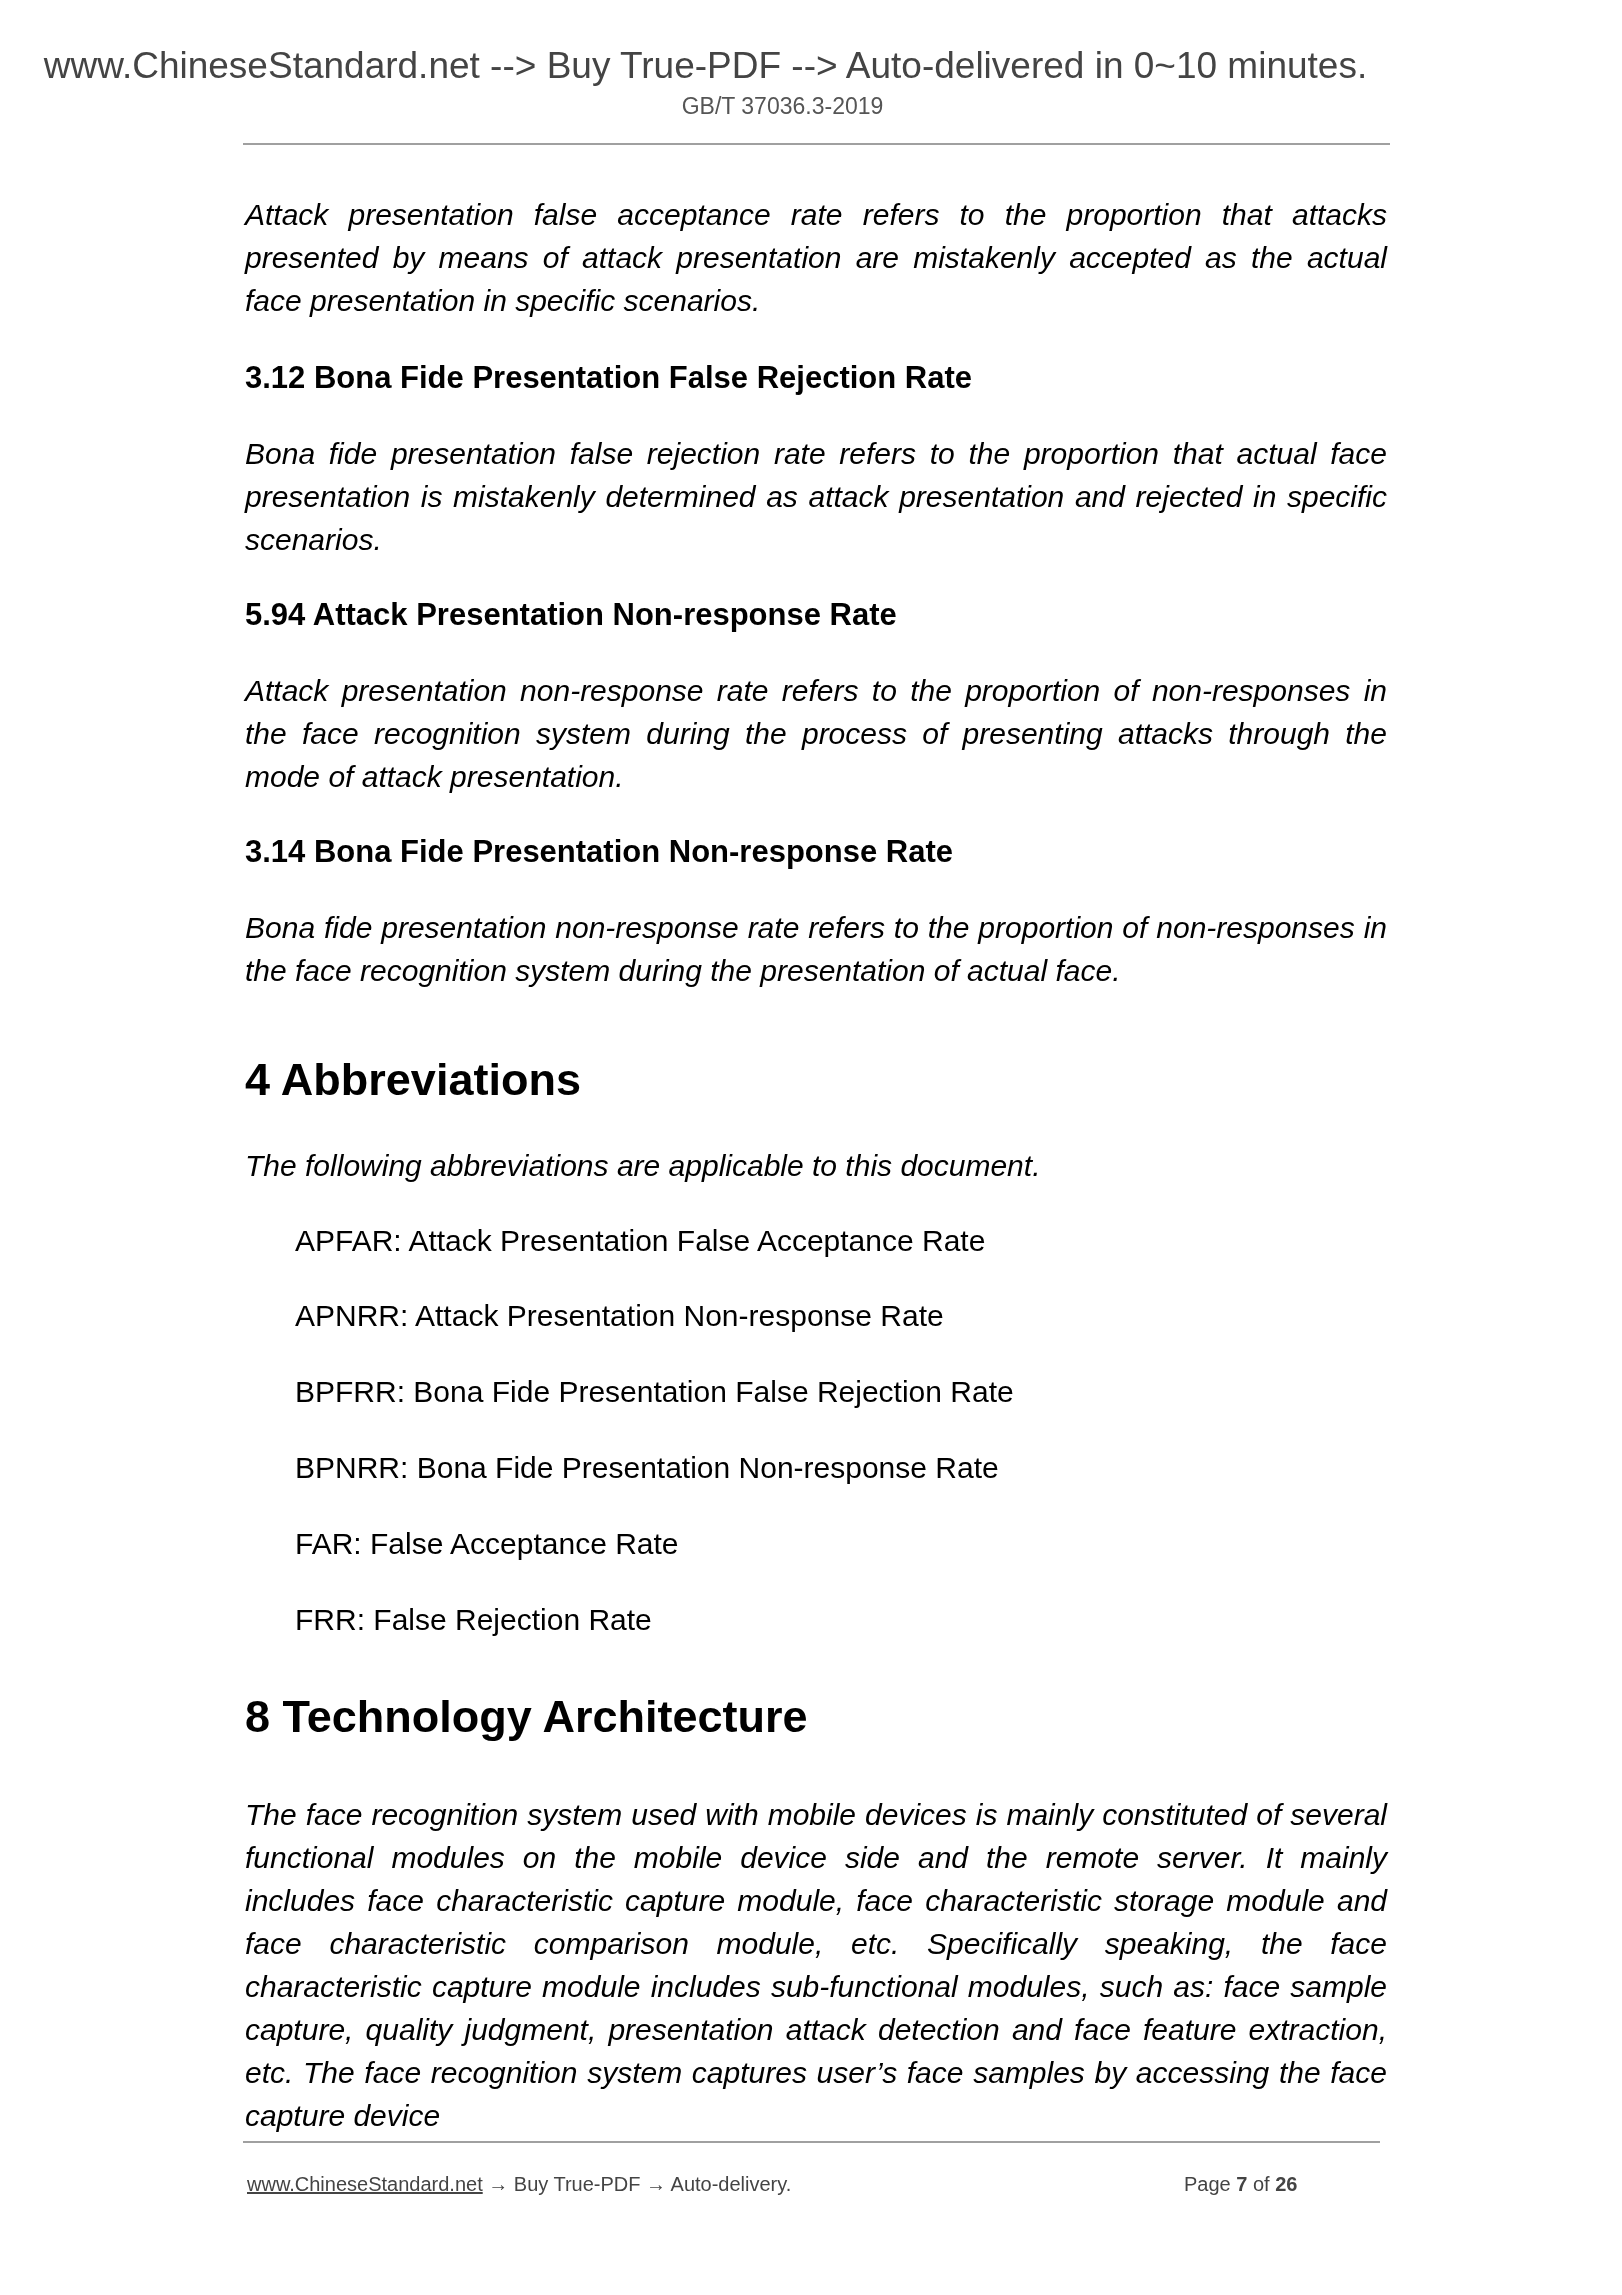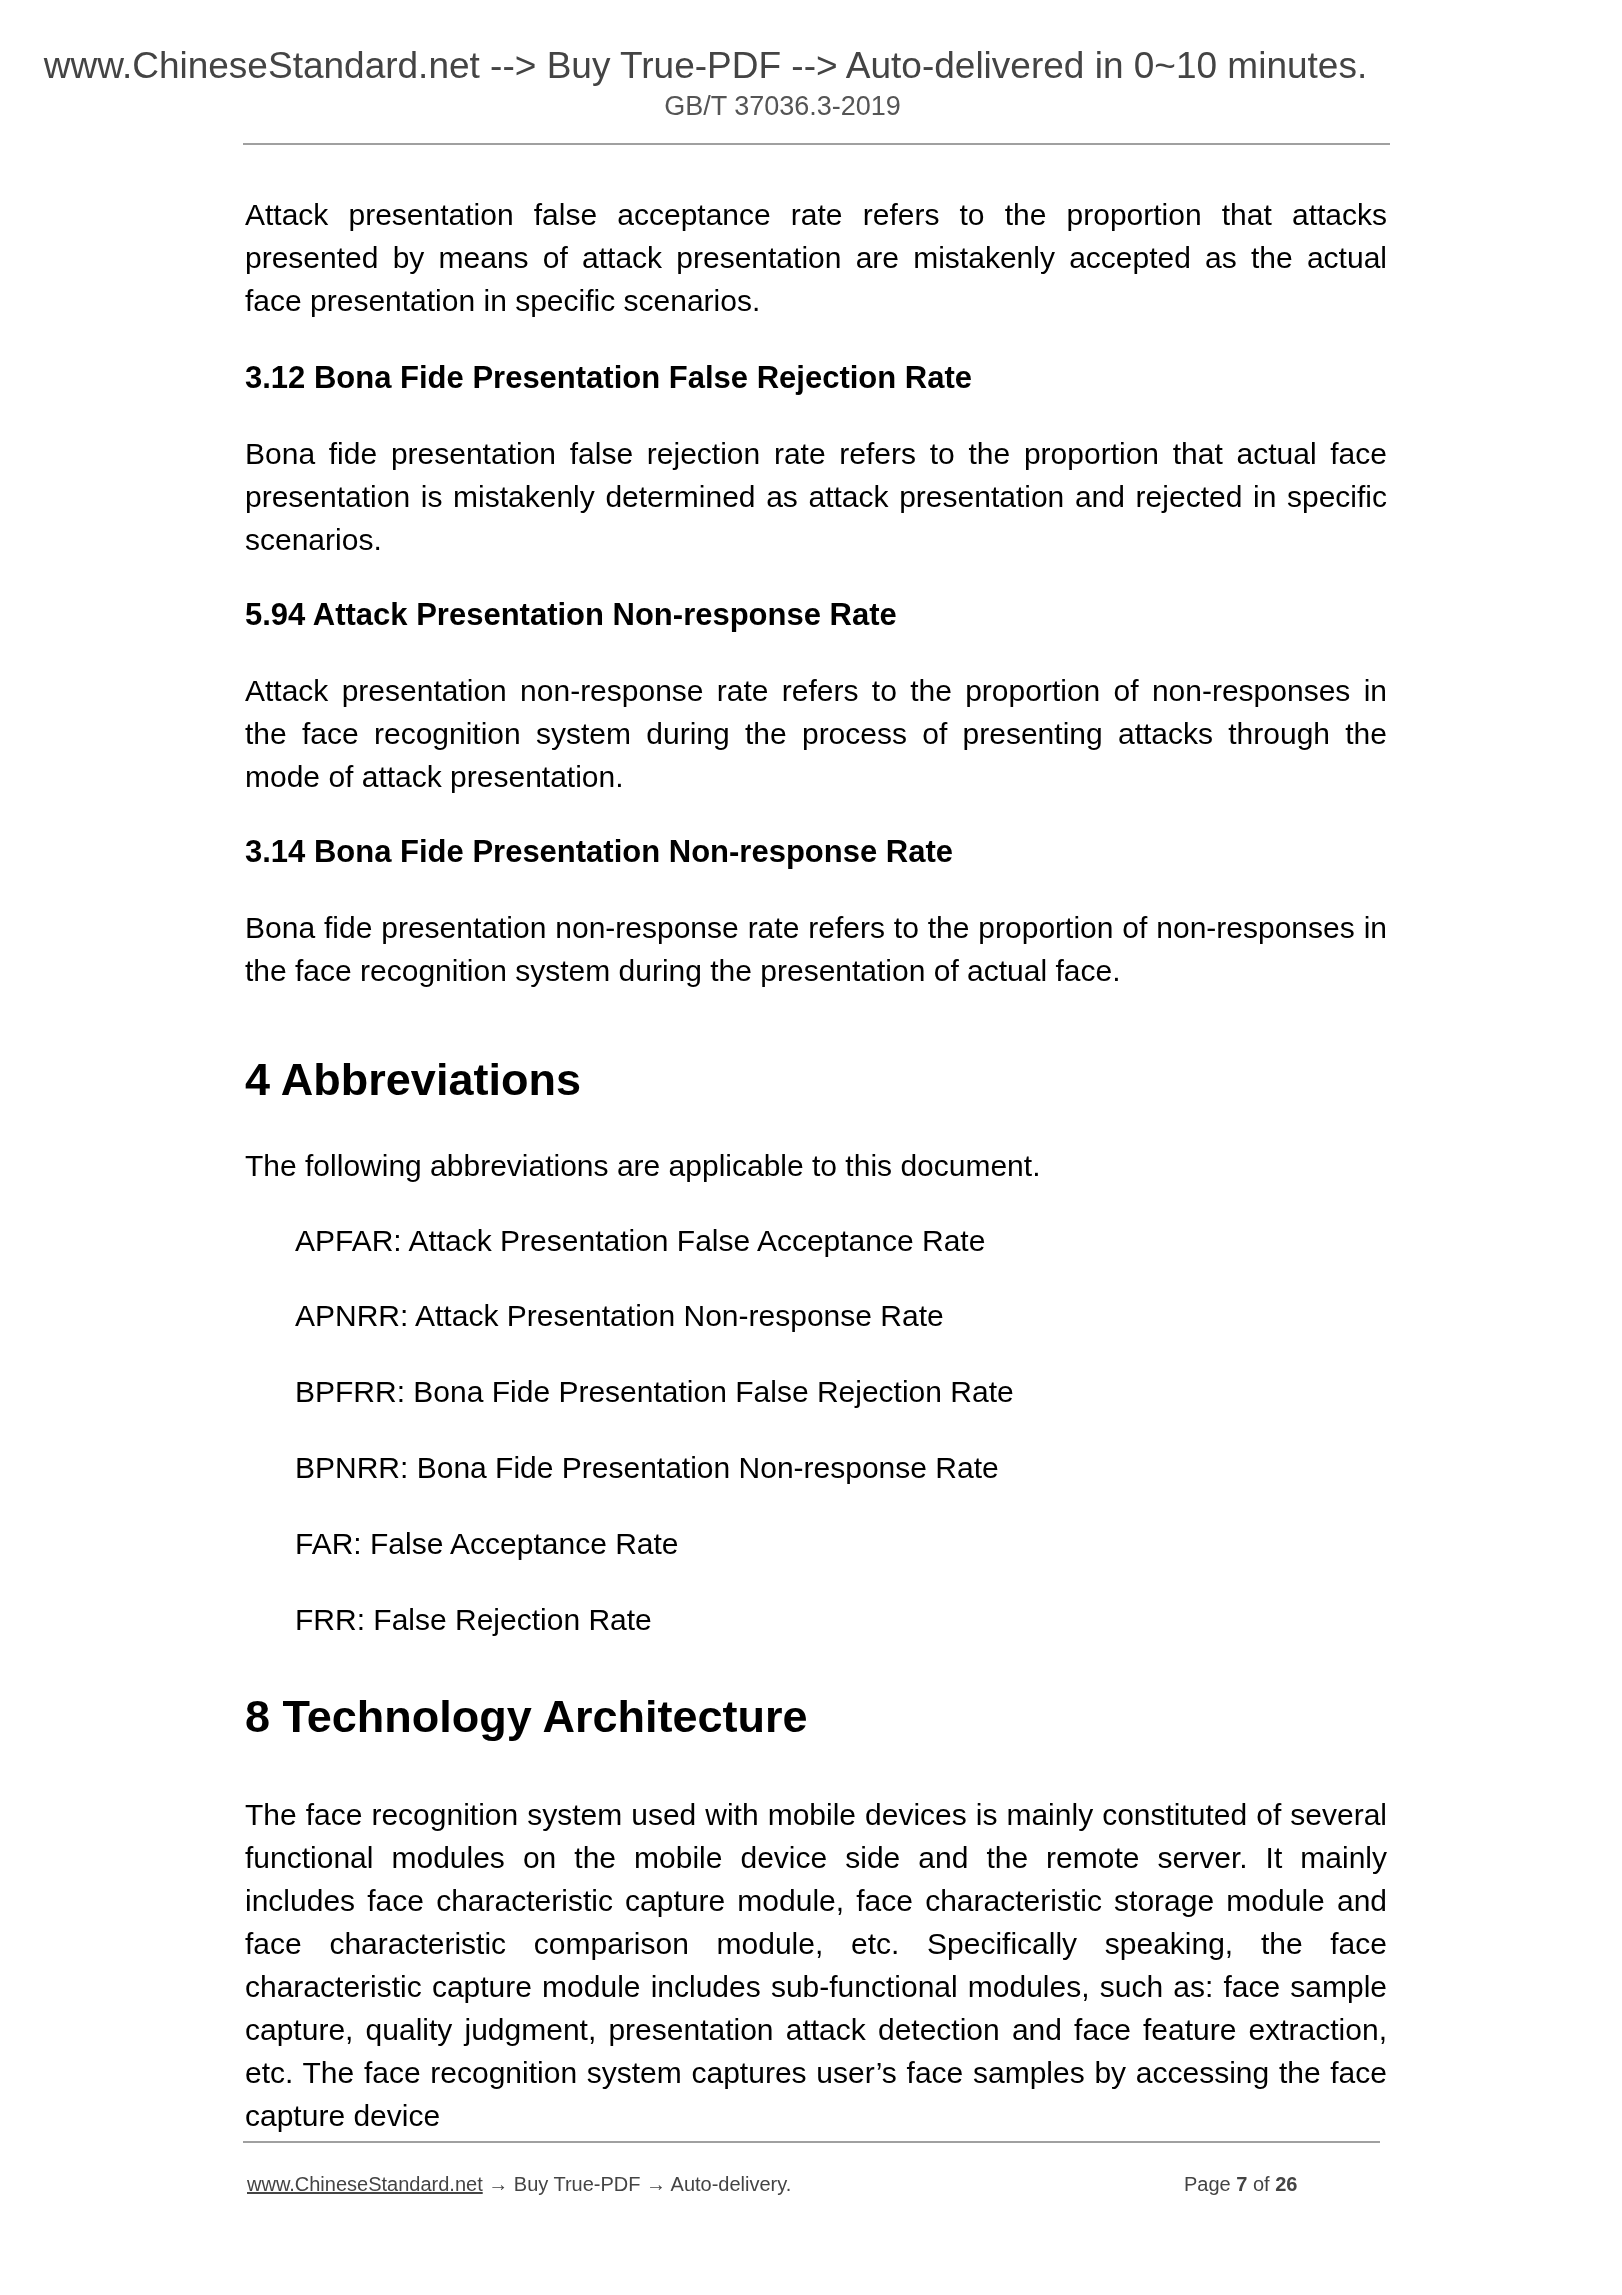--- a/index.html
+++ b/index.html
@@ -1,22 +1,22 @@
 <!DOCTYPE html>
 <html style="font-size:13.3px"><head>
 <meta charset="utf-8">
 <style>
   html, body { margin: 0; padding: 0; background: #ffffff; }
   body { width: 1623px; height: 2295px; position: relative; overflow: hidden;
          font-family: "Liberation Sans", sans-serif; color: #000; }
   .abs { position: absolute; }
   .hdr1 { left: 0; width: 1411px; top: 42px; text-align: center; font-size: 37px; color: #444; line-height: 47px; }
-  .hdr2 { left: 0; width: 1565px; top: 90px; text-align: center; font-size: 27px; color: #555; line-height: 32px; }
+  .hdr2 { left: 0; width: 1565px; top: 90px; text-align: center; font-size: 23px; color: #555; line-height: 32px; }
   .rule { height: 1.7px; background: #a0a0a0; }
-  .body { left: 245px; width: 1142px; font-size: 30px; line-height: 43px; text-align: justify; }
+  .body { left: 245px; width: 1142px; font-size: 30px; line-height: 43px; text-align: justify; font-style: italic; }
   .body p { margin: 0; }
   .h3 { left: 245px; font-size: 31px; font-weight: bold; line-height: 38px; white-space: nowrap; }
   .h2 { left: 245px; font-size: 45px; font-weight: bold; line-height: 53px; white-space: nowrap; }
   .li { left: 295px; font-size: 30px; line-height: 38px; white-space: nowrap; }
   .foot { top: 2165px; font-size: 20px; color: #444; line-height: 38px; white-space: nowrap; }
   .foot a { color: #444; text-decoration: underline; }
   .foot b { font-weight: bold; }
 </style>
 </head>
 <body>

